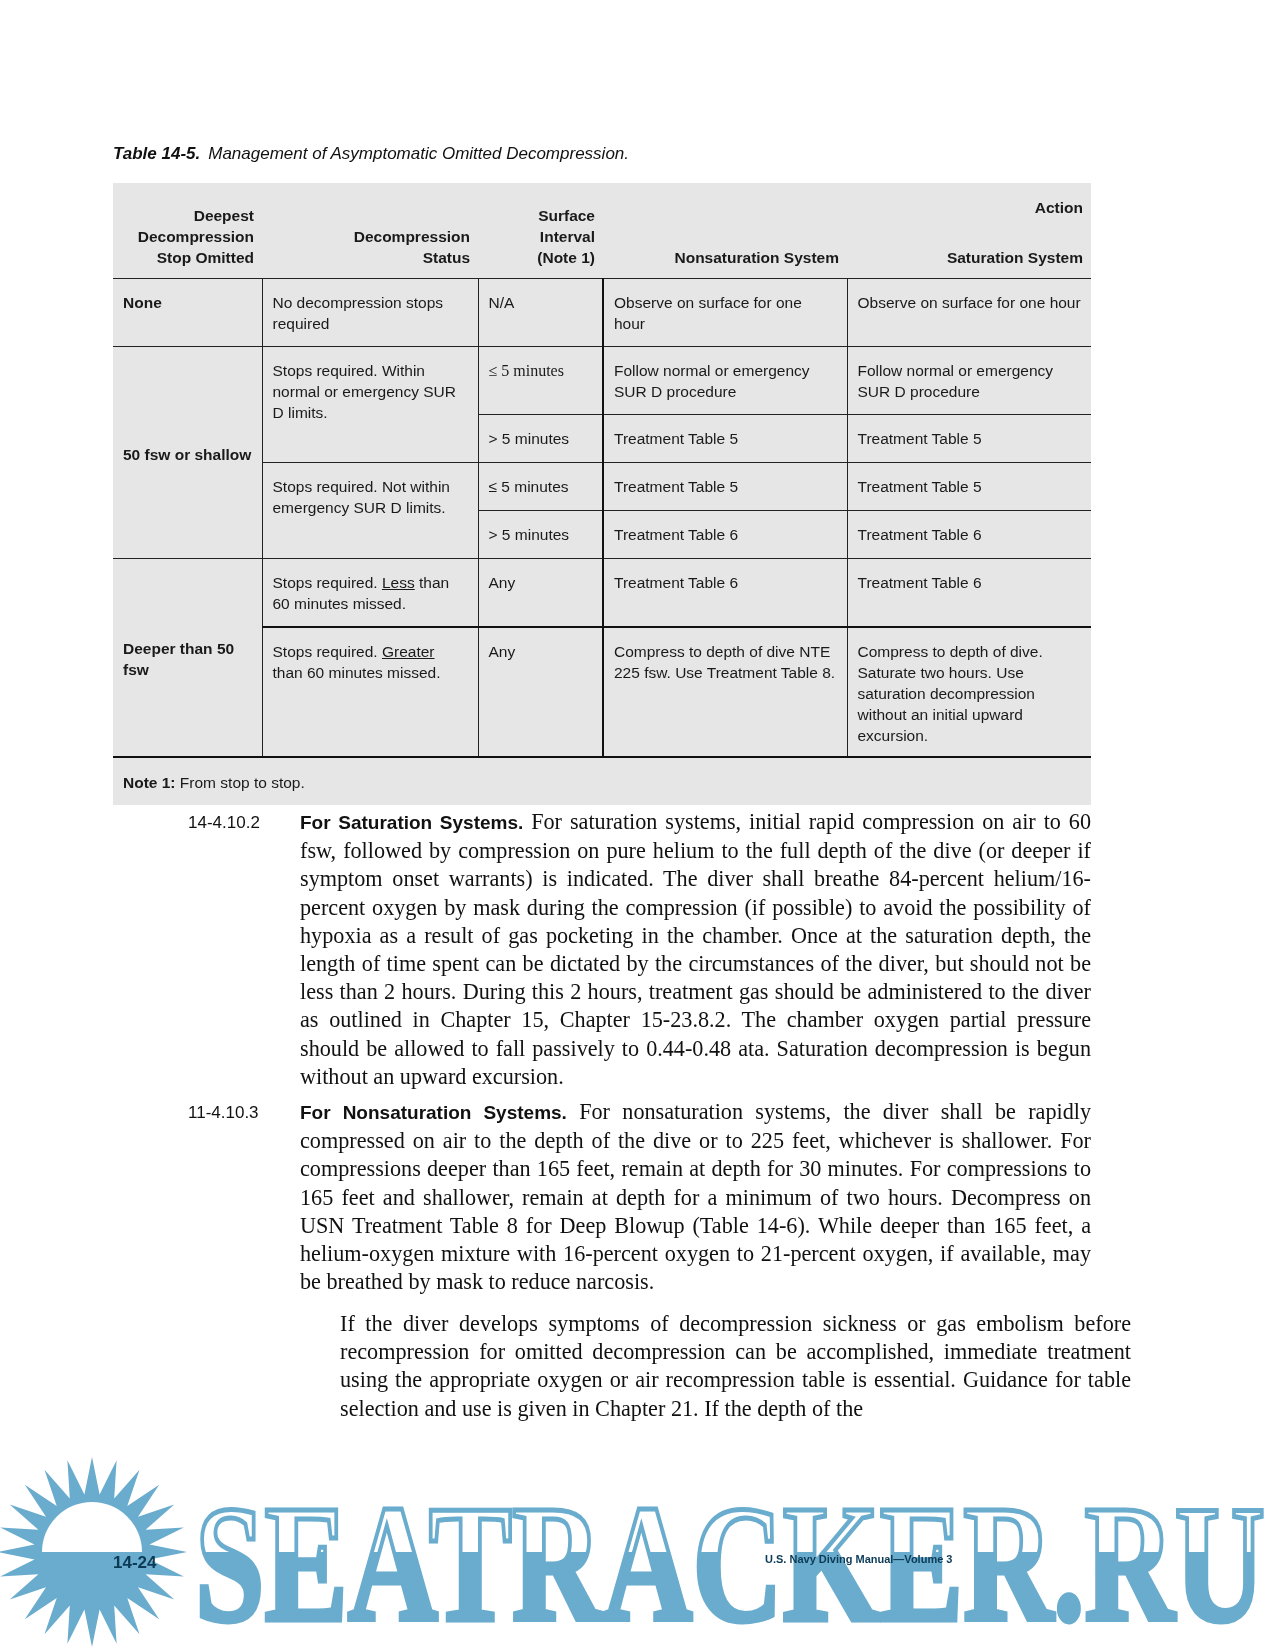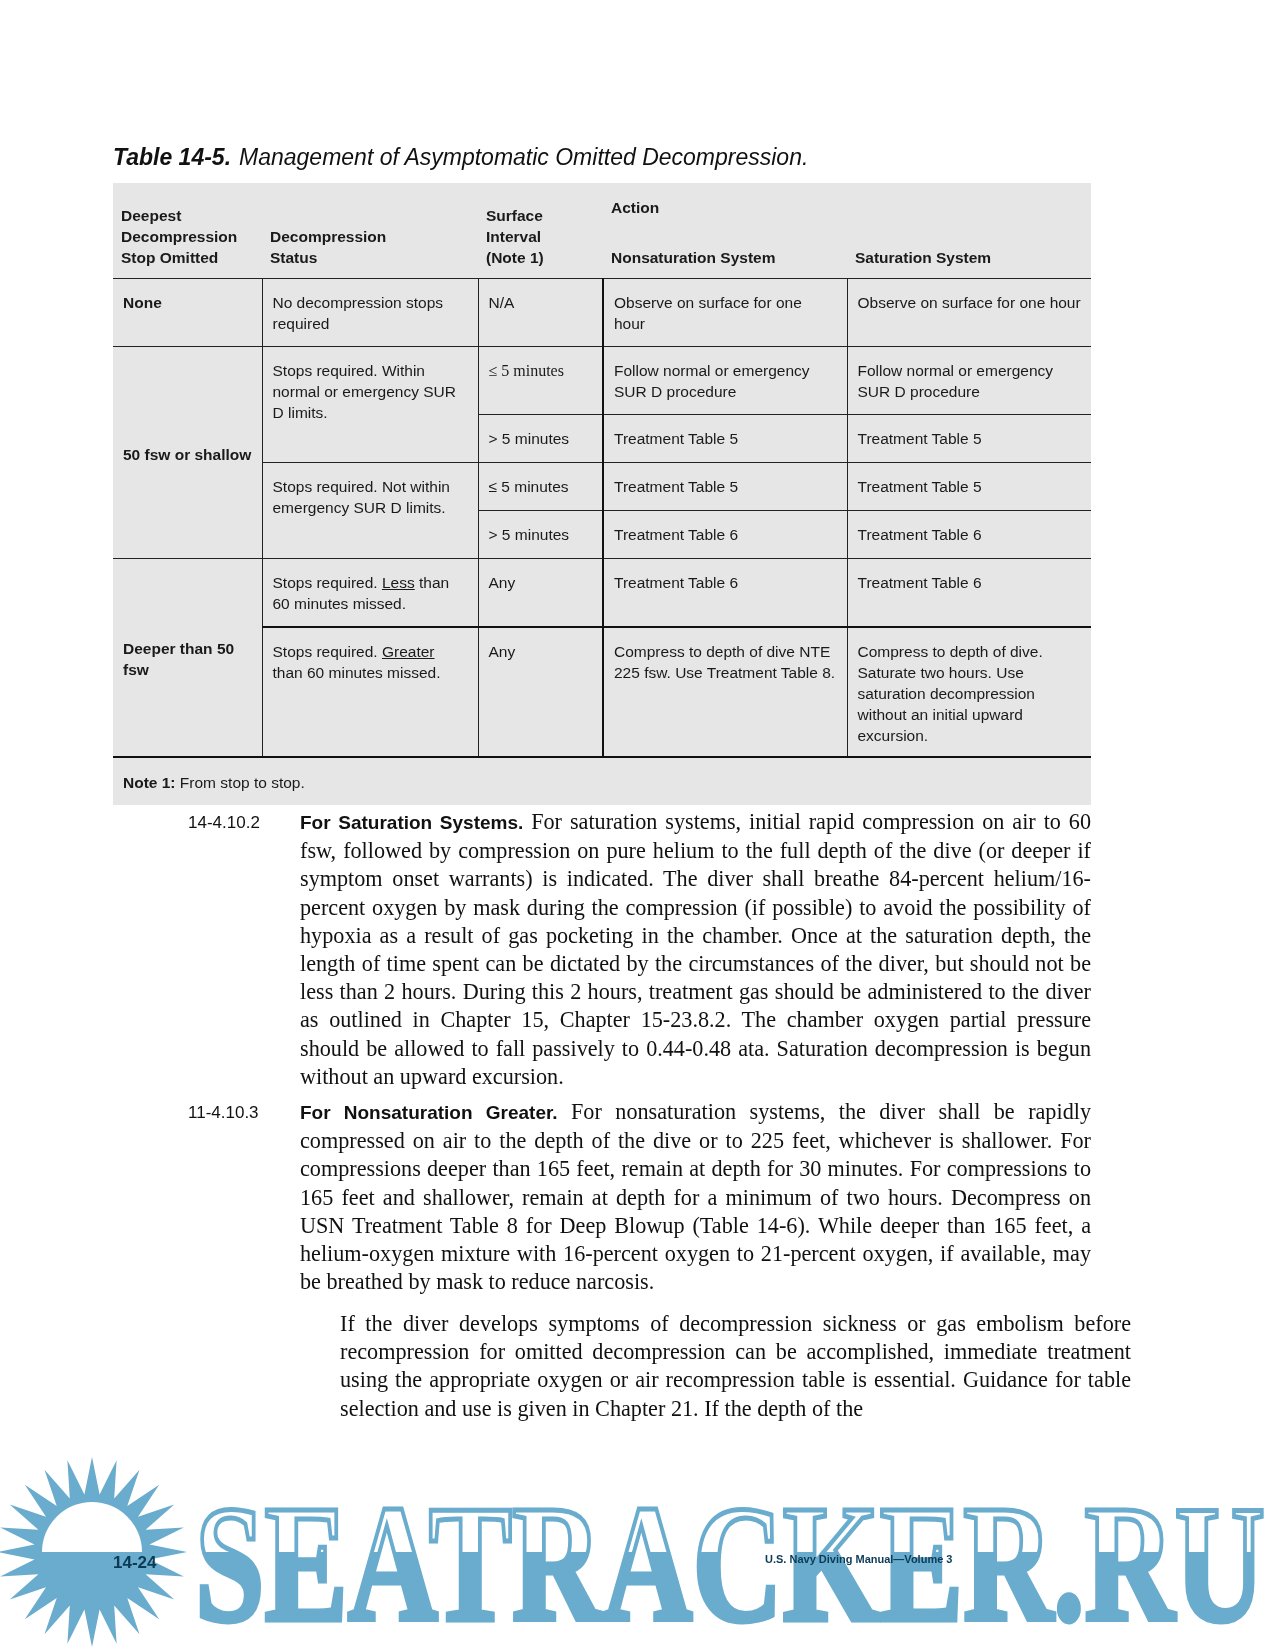--- a/index.html
+++ b/index.html
@@ -1,31 +1,31 @@
 <!DOCTYPE html>
 <html><head>
   <meta charset="utf-8">
   <style>
     html, body { margin: 0; padding: 0; background: #ffffff; }
     body { width: 1275px; height: 1650px; position: relative; overflow: hidden; color: #111; }
 
     .caption {
       position: absolute; left: 113px; top: 144px;
-      font-family: "Liberation Sans", sans-serif; font-size: 23px; font-style: italic; color: #111;
+      font-family: "Liberation Sans", sans-serif; font-size: 17px; font-style: italic; color: #111;
     }
     .caption b { font-weight: bold; margin-right: 8px; }
 
     table.t {
       position: absolute; left: 113px; top: 183px; width: 978px;
       border-collapse: collapse; background: #e6e6e6;
       font-family: "Liberation Sans", sans-serif; font-size: 15.5px; color: #1a1a1a;
       table-layout: fixed;
     }
     table.t th {
-      font-weight: bold; text-align: left; vertical-align: bottom;
+      font-weight: bold; text-align: right; vertical-align: bottom;
       padding: 6px 8px 10px 8px; line-height: 21px; border: none;
     }
     table.t th.action-head { vertical-align: top; padding-top: 14px; }
     table.t th.sub { padding-top: 0; }
     table.t td {
       vertical-align: top; padding: 13px 10px 10px 10px; line-height: 21px;
       border: 1.3px solid #222;
     }
     table.t td.mid { vertical-align: middle; }
     table.t tr.hdr-bottom th { border-bottom: 1.5px solid #222; }
@@ -155,21 +155,21 @@
 </table>
 
 <div class="para" style="top:808px;">
   <span class="num">14-4.10.2</span>
   <span class="lead">For Saturation Systems.</span>
   <span>For saturation systems, initial rapid compression on air to 60 fsw, followed by compression on pure helium to the full depth of the dive (or deeper if symptom onset warrants) is indicated. The diver shall breathe 84-percent helium/16-percent oxygen by mask during the compression (if possible) to avoid the possibility of hypoxia as a result of gas pocketing in the chamber. Once at the saturation depth, the length of time spent can be dictated by the circumstances of the diver, but should not be less than 2 hours. During this 2 hours, treatment gas should be administered to the diver as outlined in Chapter 15, Chapter 15-23.8.2. The chamber oxygen partial pressure should be allowed to fall passively to 0.44-0.48 ata. Saturation decompression is begun without an upward excursion.</span>
 </div>
 
 <div class="para" style="top:1098px;">
   <span class="num">11-4.10.3</span>
-  <span class="lead">For Nonsaturation Greater.</span>
+  <span class="lead">For Nonsaturation Systems.</span>
   <span>For nonsaturation systems, the diver shall be rapidly compressed on air to the depth of the dive or to 225 feet, whichever is shallower. For compressions deeper than 165 feet, remain at depth for 30 minutes. For compressions to 165 feet and shallower, remain at depth for a minimum of two hours. Decompress on USN Treatment Table 8 for Deep Blowup (Table 14-6). While deeper than 165 feet, a helium-oxygen mixture with 16-percent oxygen to 21-percent oxygen, if available, may be breathed by mask to reduce narcosis.</span>
 </div>
 
 <div class="para" style="top:1310px;margin-left:40px;">
   <span>If the diver develops symptoms of decompression sickness or gas embolism before recompression for omitted decompression can be accomplished, immediate treatment using the appropriate oxygen or air recompression table is essential. Guidance for table selection and use is given in Chapter 21. If the depth of the</span>
 </div>
 
 <svg class="watermark" viewBox="0 0 1275 195">
   <defs>
     <clipPath id="lowerHalf">

